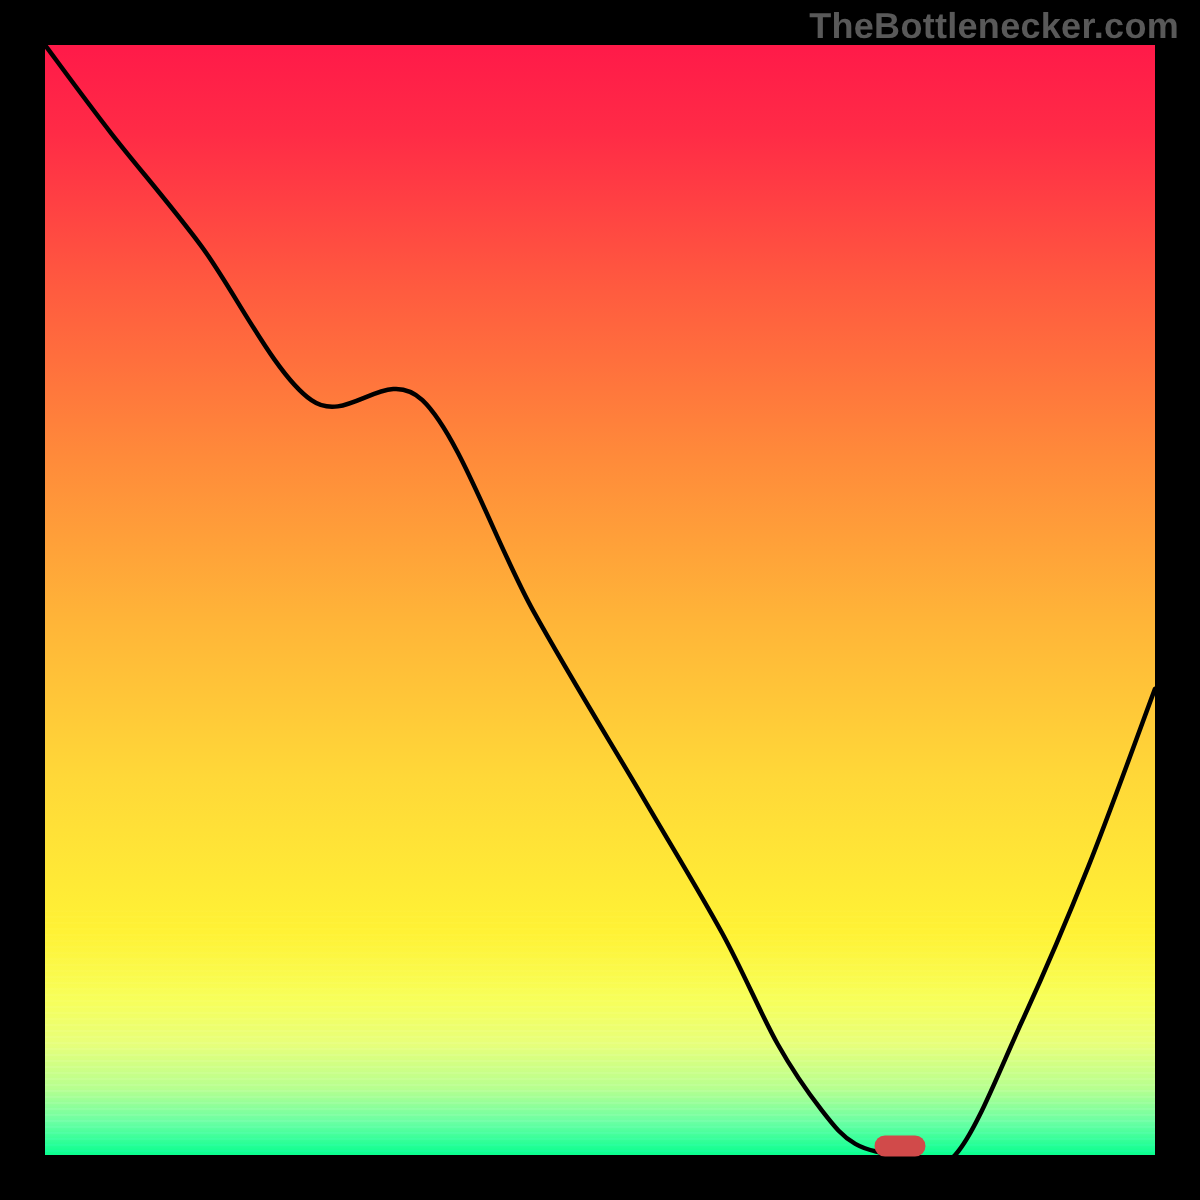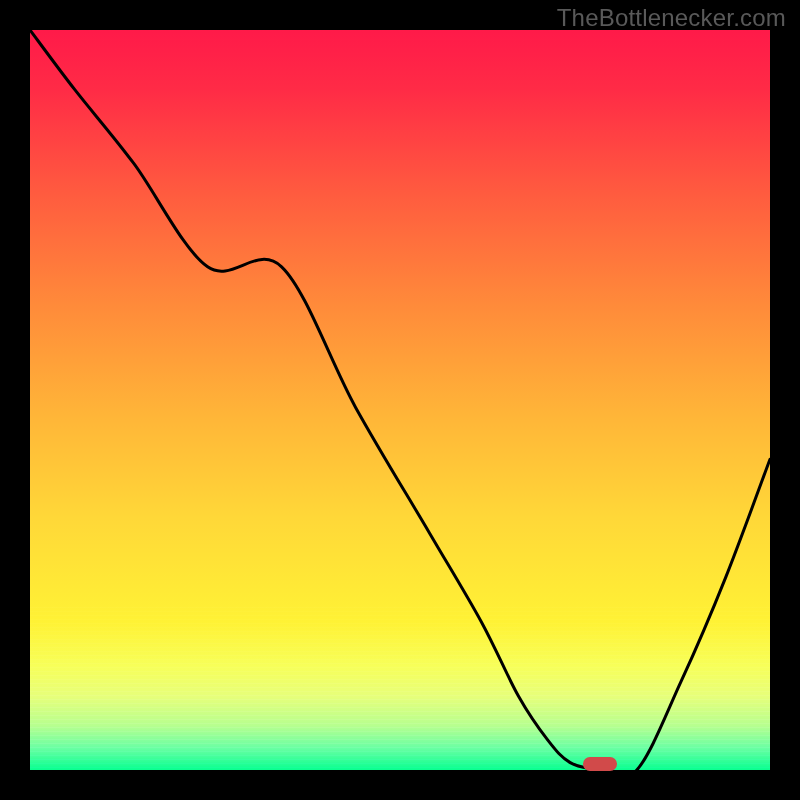--- a/index.html
+++ b/index.html
@@ -15,21 +15,21 @@
     position: relative;
     width: 800px;
     height: 800px;
     background: #000;
   }
   .watermark {
     position: absolute;
     top: 4px;
     right: 14px;
     font-size: 24px;
-    font-weight: 400;
+    font-weight: 700;
     color: #595959;
     letter-spacing: 0.2px;
     z-index: 5;
   }
   .plot-frame {
     position: absolute;
     left: 30px;
     top: 30px;
     width: 740px;
     height: 740px;

